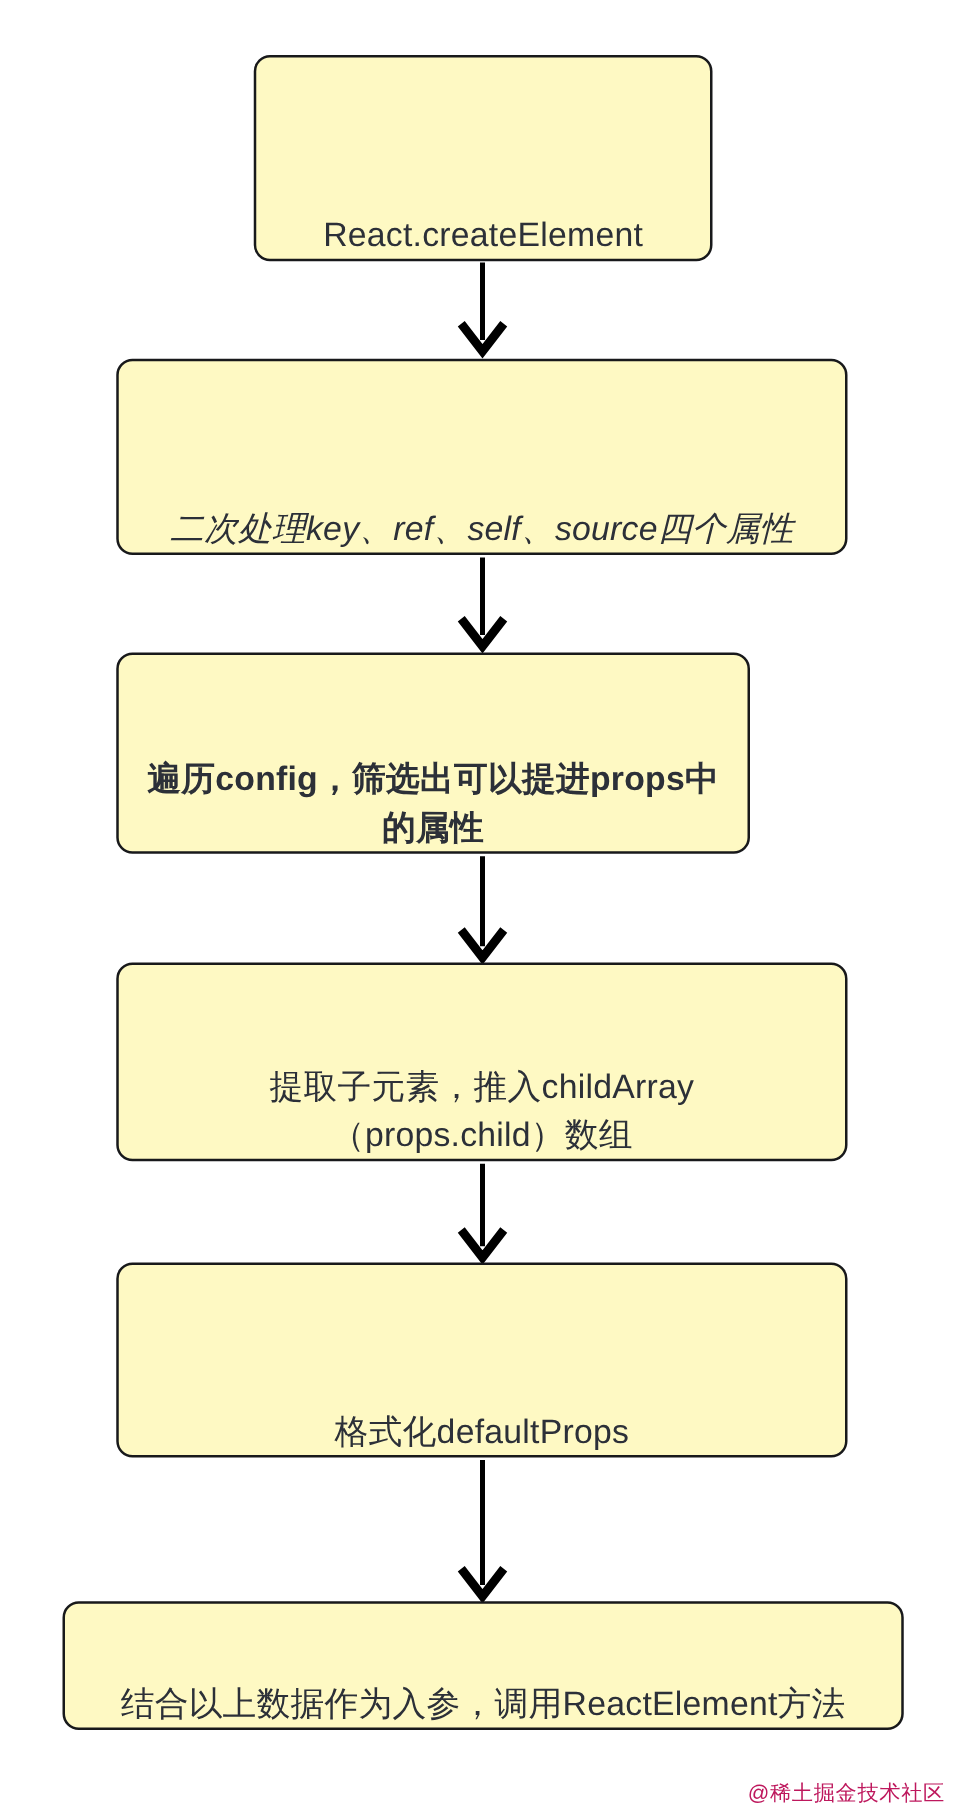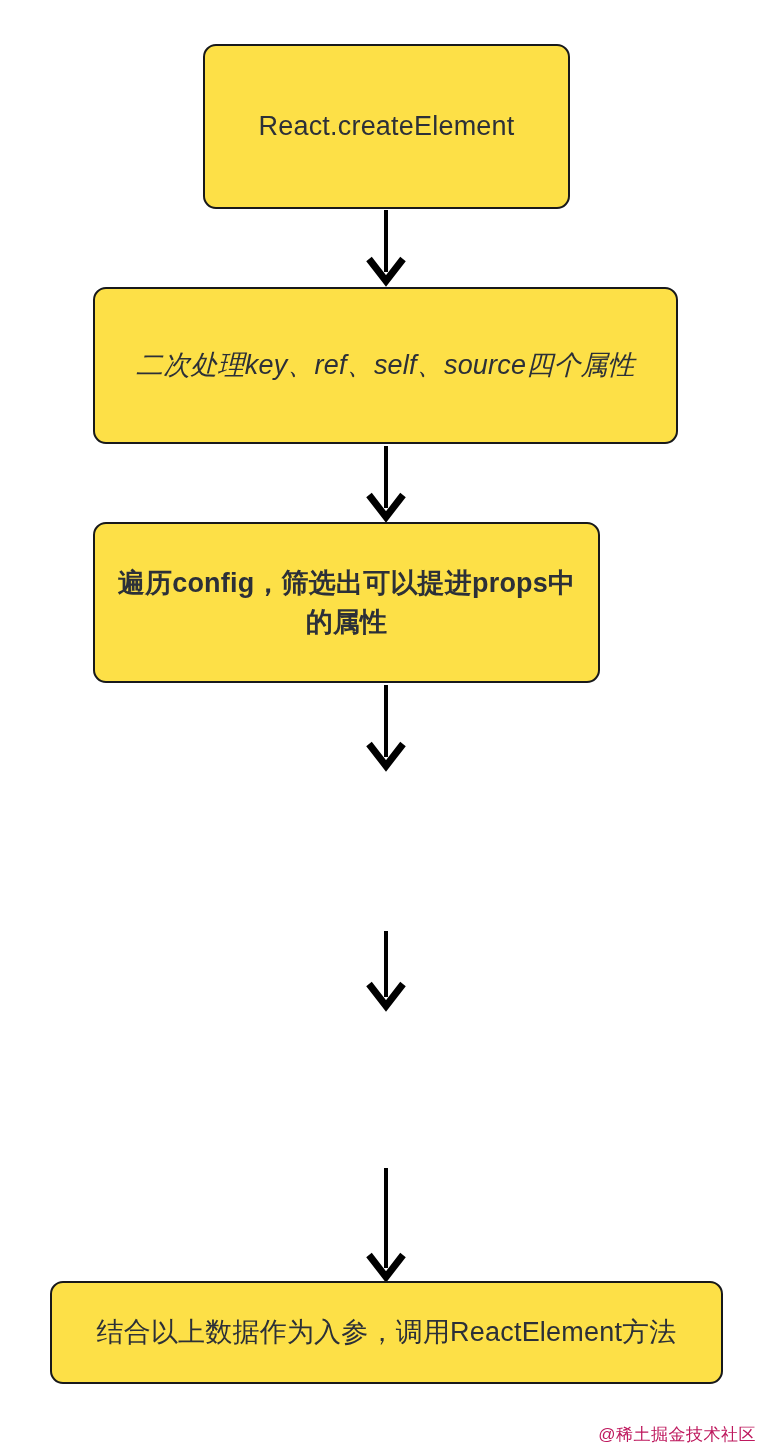--- a/index.html
+++ b/index.html
@@ -19,25 +19,25 @@
     position: absolute;
     left: 0;
     top: 0;
     width: 770px;
     height: 1456px;
   }
 
   .node {
     position: absolute;
     box-sizing: border-box;
-    background: #fde047;
+    background: #fef9c3;
     border: 2px solid #18191b;
     border-radius: 13px;
     display: flex;
-    align-items: center;
+    align-items: flex-end;
     justify-content: center;
     text-align: center;
   }
 
   .node-label {
     color: #2c3038;
     font-size: 27px;
     line-height: 1.42;
     letter-spacing: 0.2px;
     white-space: pre-line;
@@ -113,21 +113,28 @@
   </div>
 
   <div class="node node-2">
     <span class="node-label">二次处理key、ref、self、source四个属性</span>
   </div>
 
   <div class="node node-3">
     <span class="node-label">遍历config，筛选出可以提进props中的属性</span>
   </div>
 
+  <div class="node node-4">
+    <span class="node-label">提取子元素，推入childArray
+（props.child）数组</span>
+  </div>
 
+  <div class="node node-5">
+    <span class="node-label">格式化defaultProps</span>
+  </div>
 
   <div class="node node-6">
     <span class="node-label">结合以上数据作为入参，调用ReactElement方法</span>
   </div>
 
   <div class="watermark">@稀土掘金技术社区</div>
 
 </div>
 
 </body></html>

